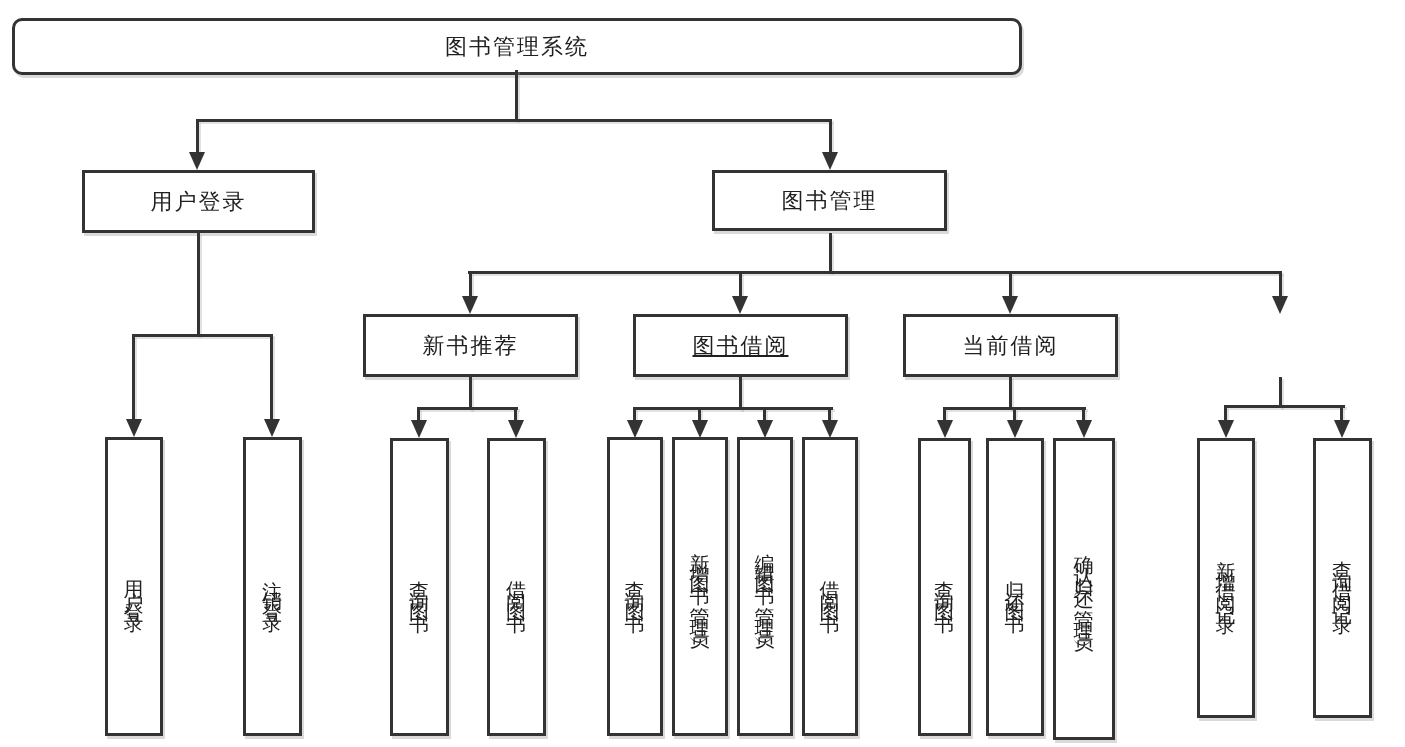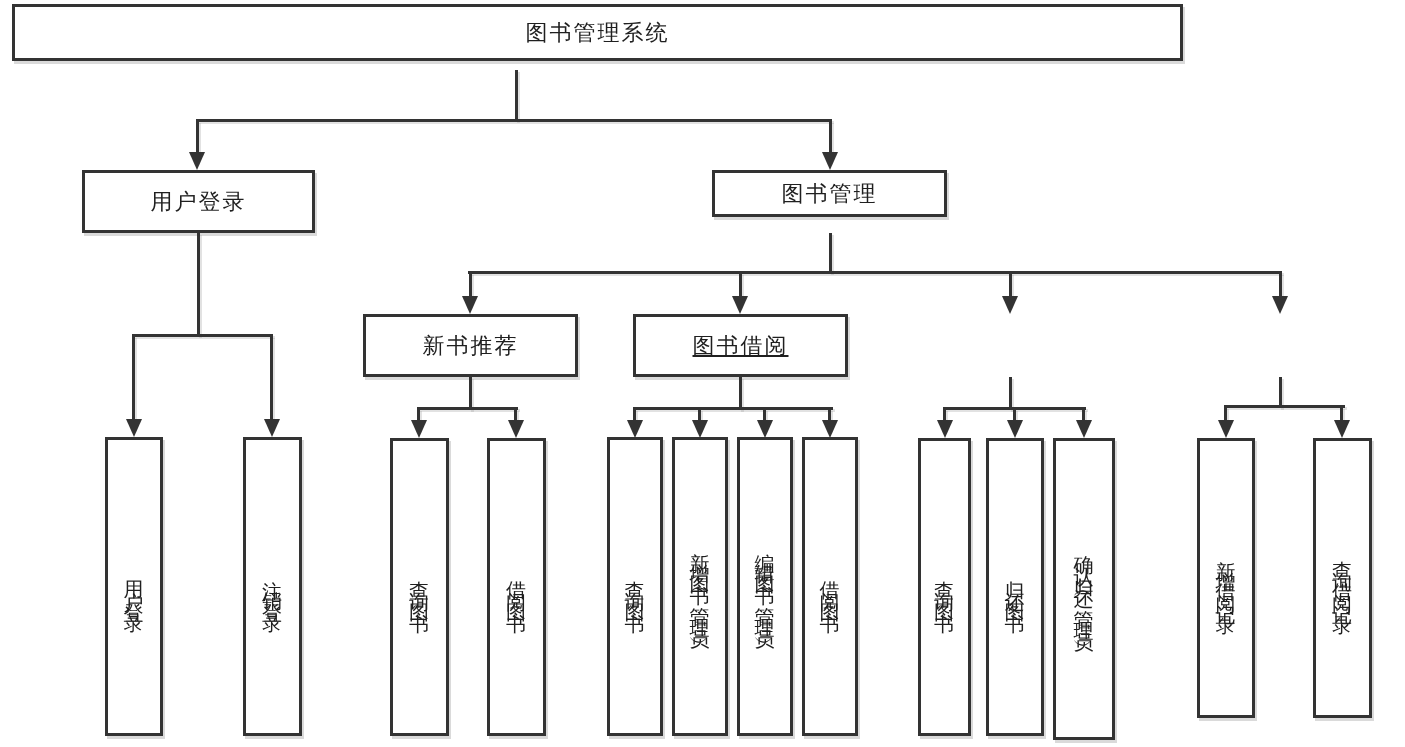--- a/index.html
+++ b/index.html
@@ -26,36 +26,39 @@
   .watermark{
     position:absolute;left:1188px;top:716px;z-index:6;
     font-size:18px;letter-spacing:1px;color:#ababad;white-space:nowrap;
   }
 </style>
 </head>
 <body>
 
 <div class="canvas">
 
-  <div class="box" style="left:12px;top:4px;width:1171px;height:57px;">
+  <div class="box" style="left:12px;top:18px;width:1010px;height:57px;border-radius:10px;">
     <span class="hlabel">图书管理系统</span>
   </div>
 
   <div class="box" style="left:82px;top:170px;width:233px;height:63px;">
     <span class="hlabel">用户登录</span>
   </div>
-  <div class="box" style="left:712px;top:170px;width:235px;height:47px;">
+  <div class="box" style="left:712px;top:170px;width:235px;height:61px;">
     <span class="hlabel">图书管理</span>
   </div>
 
   <div class="box" style="left:363px;top:314px;width:215px;height:63px;">
     <span class="hlabel">新书推荐</span>
   </div>
   <div class="box" style="left:633px;top:314px;width:215px;height:63px;text-decoration:underline;">
     <span class="hlabel">图书借阅</span>
+  </div>
+  <div class="box" style="left:903px;top:314px;width:215px;height:63px;">
+    <span class="hlabel">当前借阅</span>
   </div>
 
   <div class="box" style="left:105px;top:437px;width:58px;height:299px;">
     <span class="vlabel">用户登录</span>
   </div>
   <div class="box" style="left:243px;top:437px;width:59px;height:299px;">
     <span class="vlabel">注销登录</span>
   </div>
 
   <div class="box" style="left:390px;top:438px;width:59px;height:298px;">

